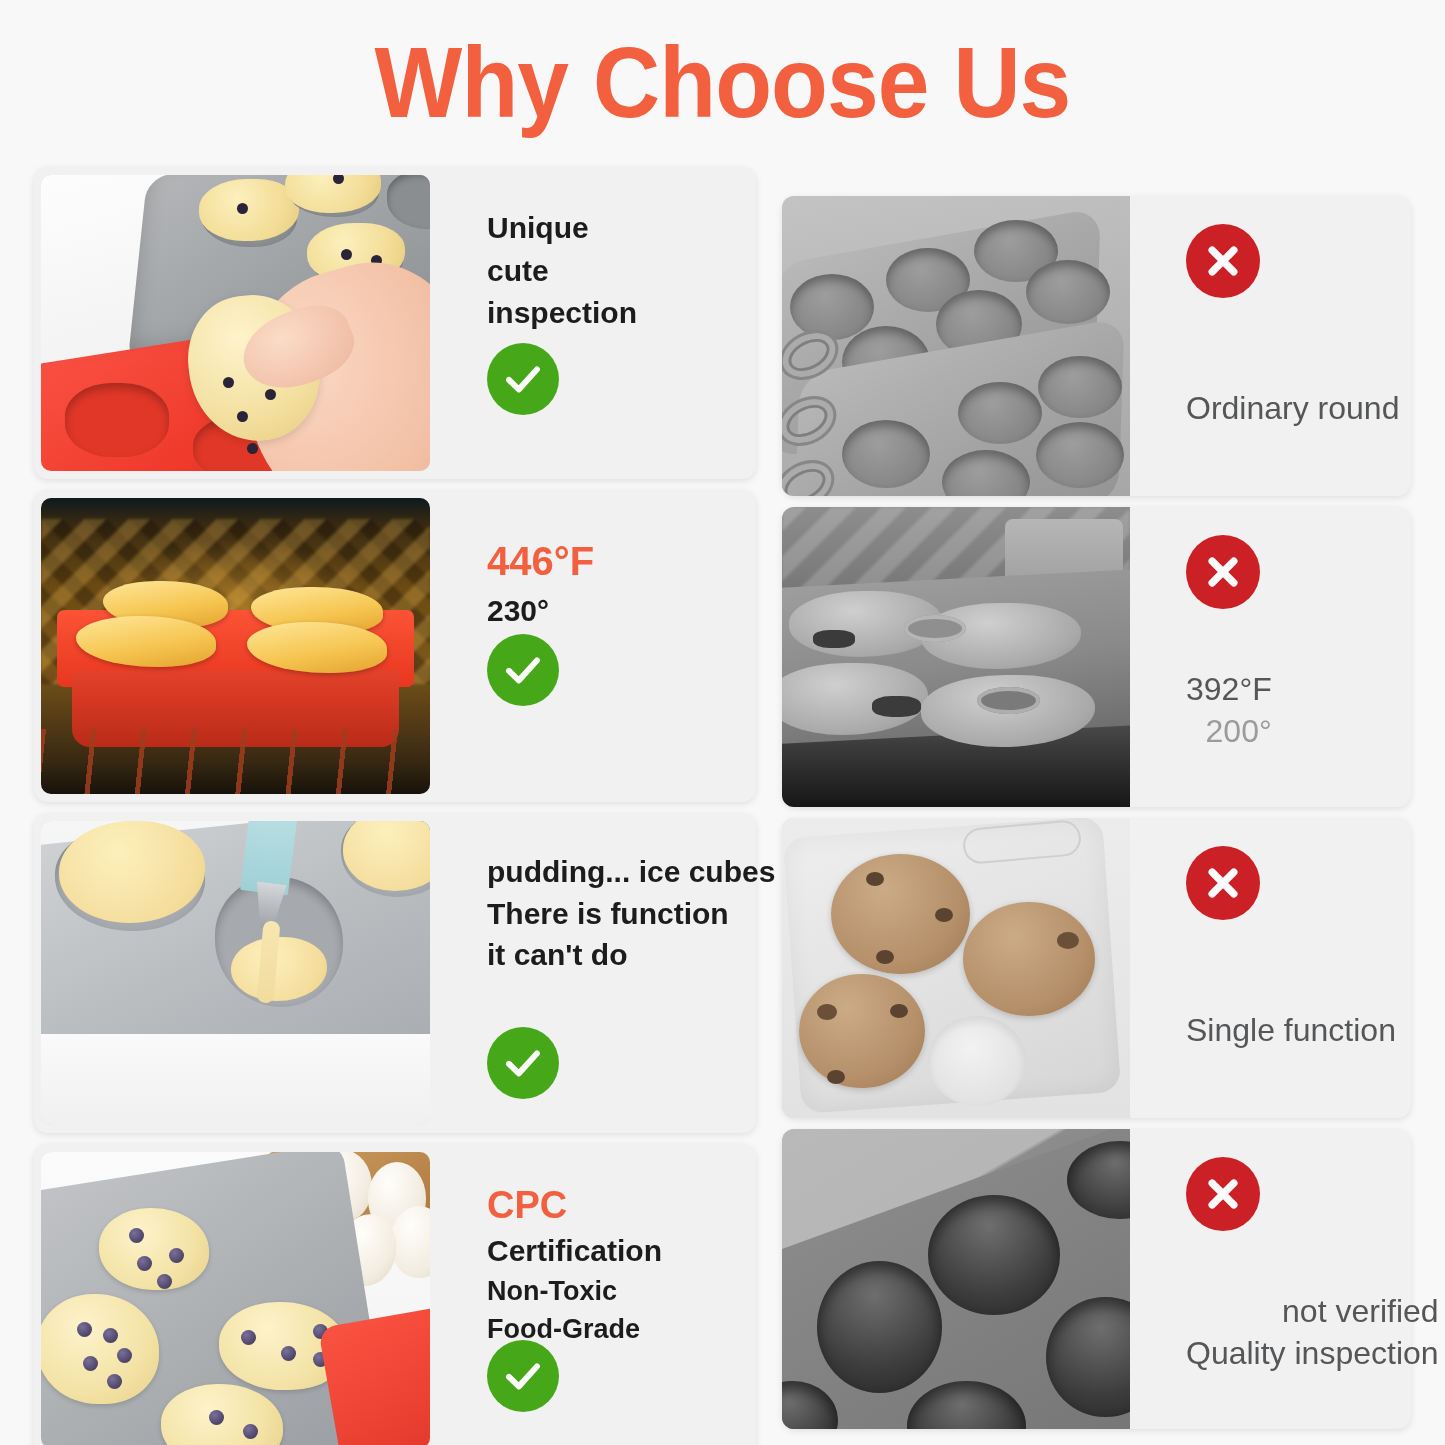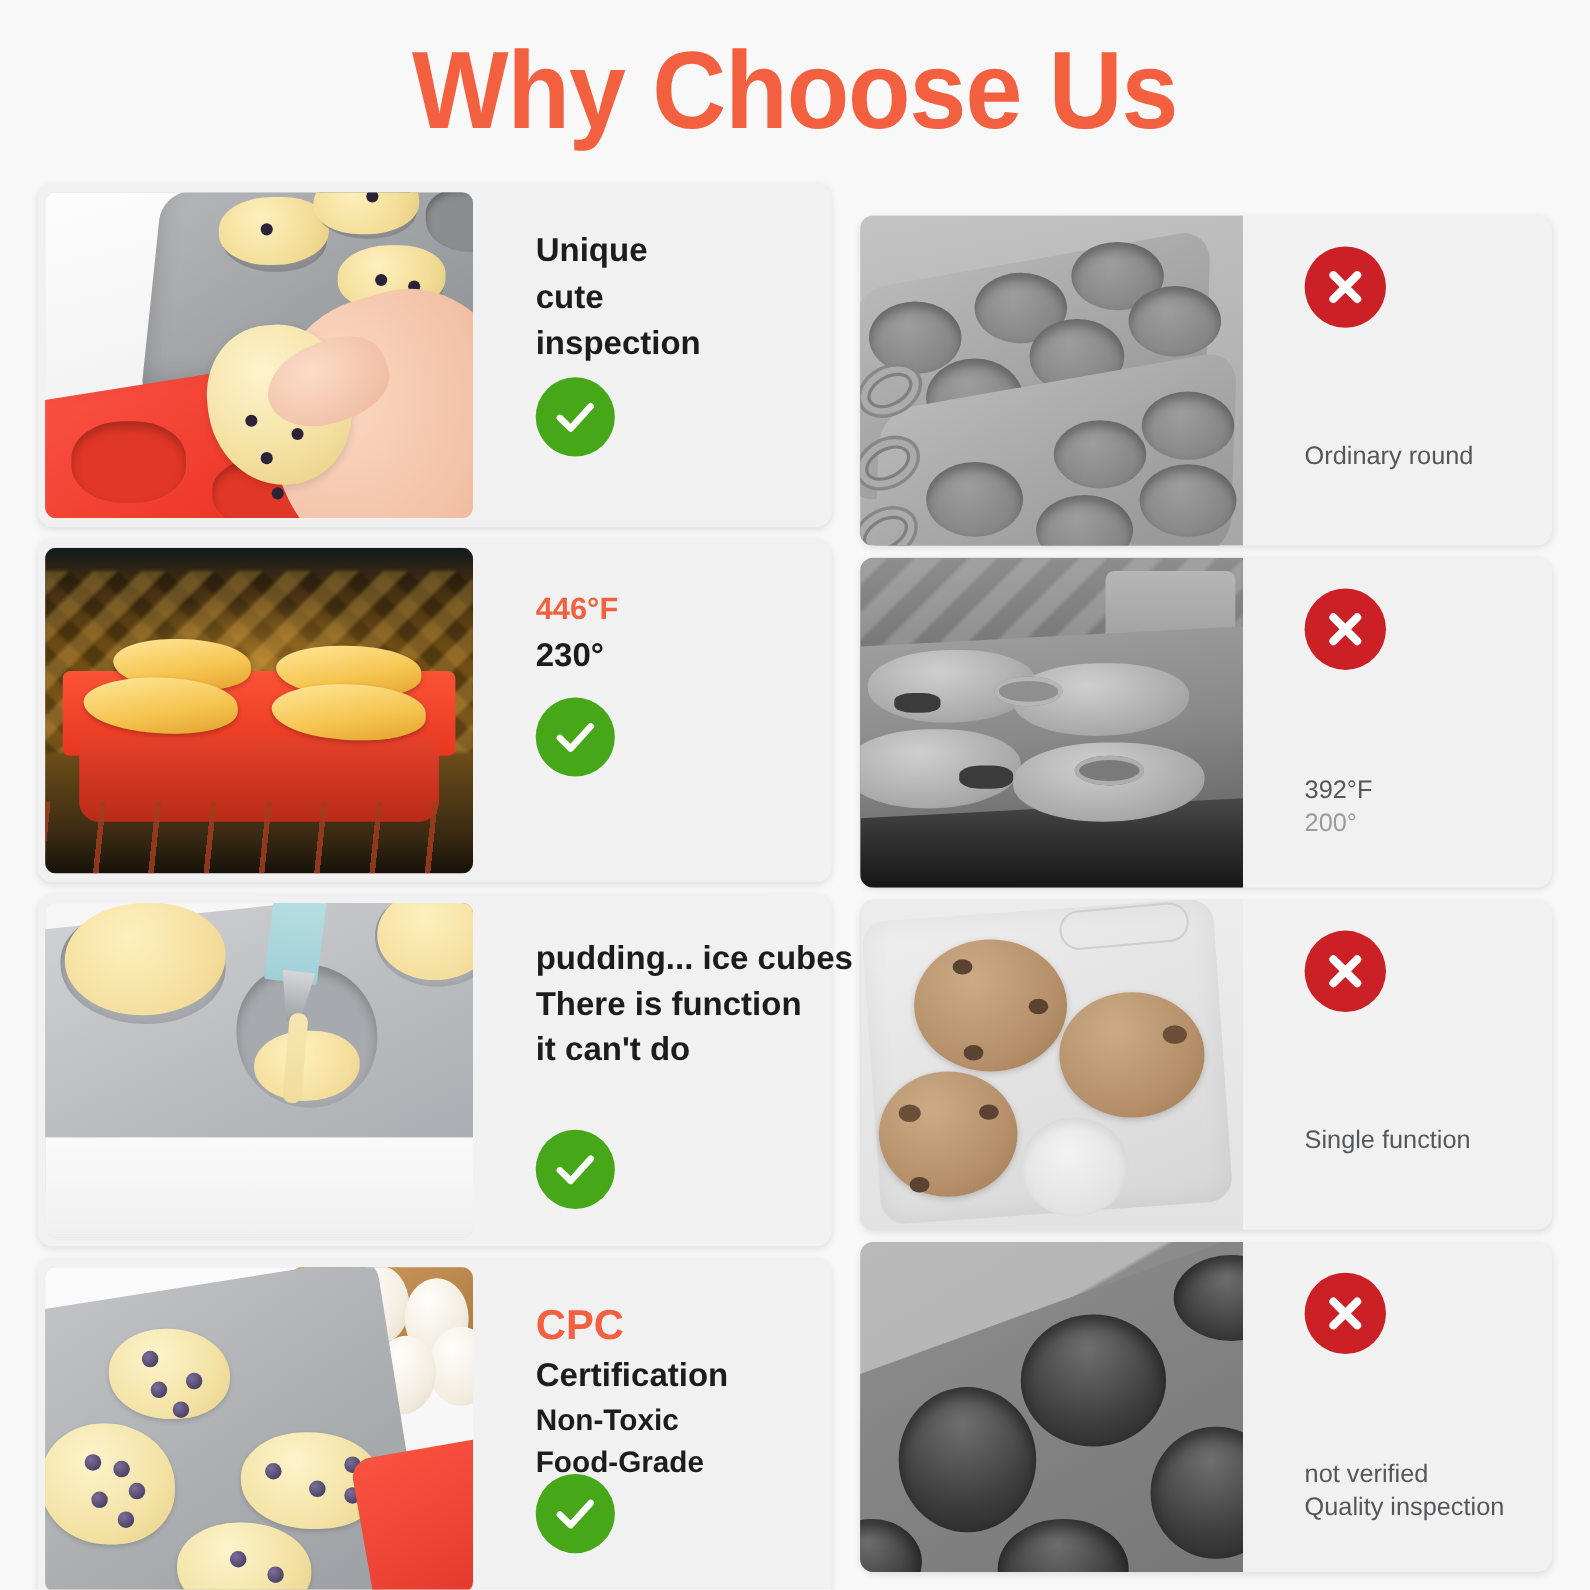--- a/index.html
+++ b/index.html
@@ -59,30 +59,30 @@
 
   
   .pane {
     flex: 1 1 auto;
     position: relative;
     padding: 40px 0 0 57px;
   }
   .card.right .pane { padding: 34px 0 0 56px; }
 
   .ln { display: block; color: #1c1c1c; font-weight: 700; font-size: 30px; line-height: 1.42; white-space: nowrap; }
-  .ln.accent { color: #f2603f; font-size: 28px; line-height: 1.25; }
+  .ln.accent { color: #f2603f; font-size: 40px; line-height: 1.25; }
   .ln.accent.sm { font-size: 38px; }
   .ln.sub { font-size: 27px; }
   .ln.tight { line-height: 1.39; }
 
-  .rln { display: block; color: #555658; font-weight: 400; font-size: 23px; line-height: 1.33; white-space: nowrap; }
+  .rln { display: block; color: #555658; font-weight: 400; font-size: 32px; line-height: 1.33; white-space: nowrap; }
   .rln.dim { color: #9a9b9d; }
 
   .rtext { position: absolute; left: 56px; bottom: 66px; }
-  .rtext.two { bottom: 44px; }
+  .rtext.two { bottom: 54px; text-align: right; }
 
   
   .check {
     position: absolute; left: 57px;
     width: 72px; height: 72px; border-radius: 50%;
     background: #46a818;
     display: flex; align-items: center; justify-content: center;
   }
   .check svg { width: 42px; height: 42px; }
   .cross {

